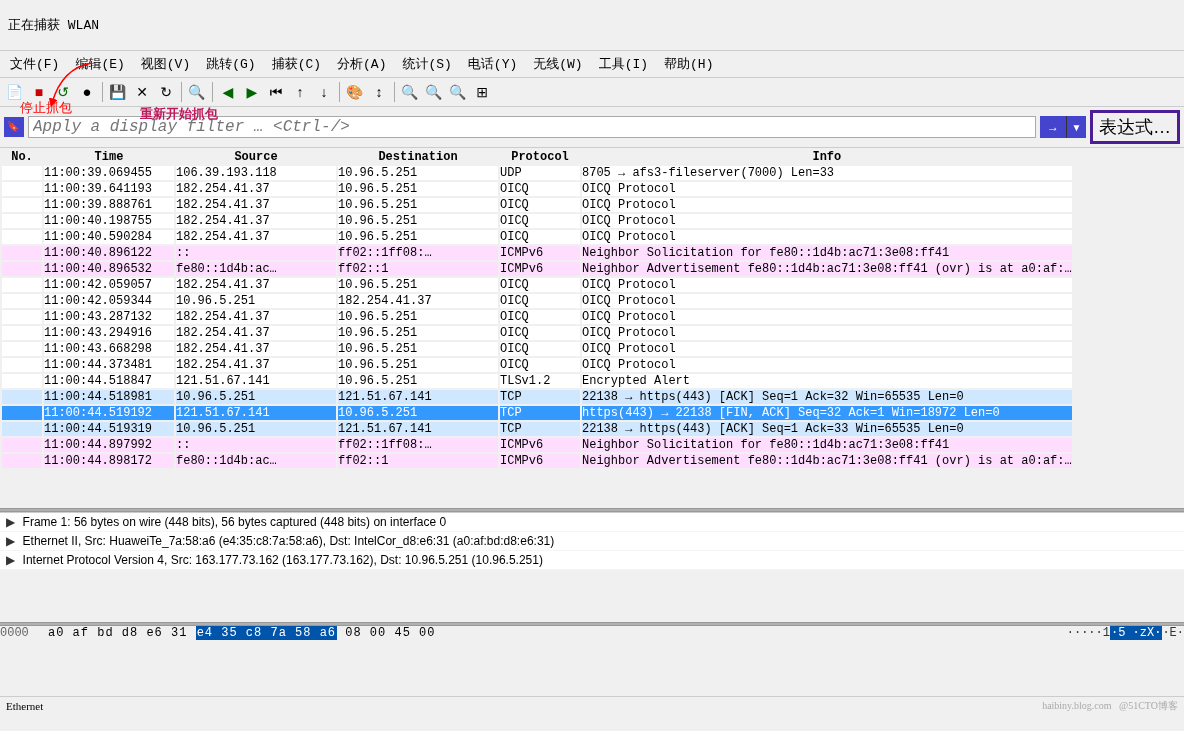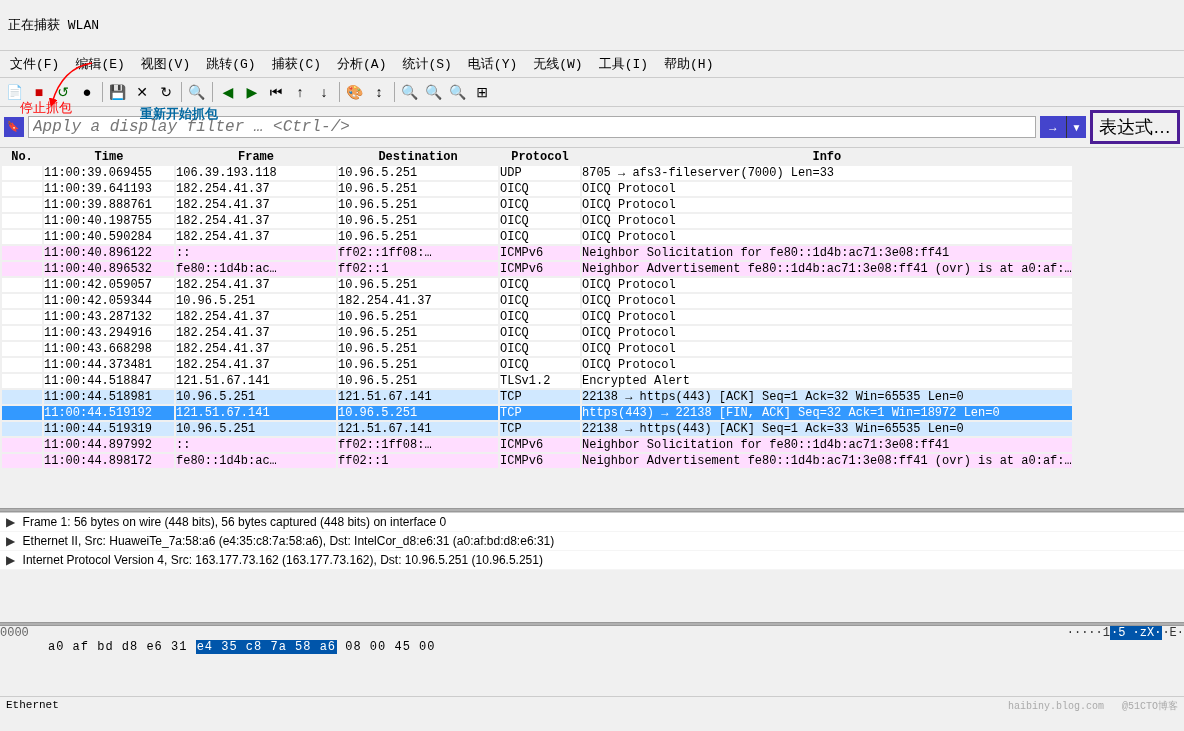--- a/index.html
+++ b/index.html
@@ -124,50 +124,51 @@
       font-size: 12px;
       border-bottom: 1px solid #f5f5f5;
       cursor: pointer;
     }
     .detail-triangle { color: #333; margin-right: 4px; }
     .hex-row {
       display: flex;
       gap: 8px;
     }
     .hex-offset { color: #666; min-width: 40px; }
-    .hex-bytes { flex: 1; letter-spacing: 1px; margin-top: 14px; }
+    .hex-bytes { flex: 1; letter-spacing: 1px; }
     .hex-selected { background: #0055aa; color: white; padding: 0 1px; }
     .hex-ascii { color: #333; text-align: right; }
     
     
     #statusbar {
       background: #f0f0f0;
       border-top: 1px solid #ccc;
       padding: 2px 6px;
       font-size: 11px;
       display: flex;
       justify-content: space-between;
-      font-family: Liberation Mono, monospace;
+      align-items: center;
+      font-family: Liberation Serif, serif;
     }
     
     .stop-restart-annotation {
       position: absolute;
       top: 99px;
       left: 20px;
       color: red;
       font-size: 13px;
       font-family: SimSun, Arial, sans-serif;
       pointer-events: none;
       z-index: 100;
     }
     .restart-annotation {
       position: absolute;
       top: 105px;
       left: 140px;
-      color: #0369a1;
+      color: #be185d;
       font-size: 13px;
       font-family: SimSun, Arial, sans-serif;
       pointer-events: none;
       z-index: 100;
       font-weight: bold;
       text-align: center;
     }
 
     
     .col-no { width: 40px; }
@@ -262,21 +263,21 @@
   </defs>
   <path d="M 60,5 Q 30,10 20,45" stroke="red" stroke-width="1.5" fill="none" marker-end="url(#arrowhead)"></path>
 </svg>
 
 <div id="packet-area">
   <table>
     <thead>
       <tr>
         <th class="col-no">No.</th>
         <th class="col-time">Time</th>
-        <th class="col-source">Frame</th>
+        <th class="col-source">Source</th>
         <th class="col-dest">Destination</th>
         <th class="col-proto">Protocol</th>
         <th class="col-info">Info</th>
       </tr>
     </thead>
     <tbody id="packet-tbody">
     <tr class="row-normal">
           <td></td>
           <td>11:00:39.069455</td>
           <td>106.39.193.118</td>

